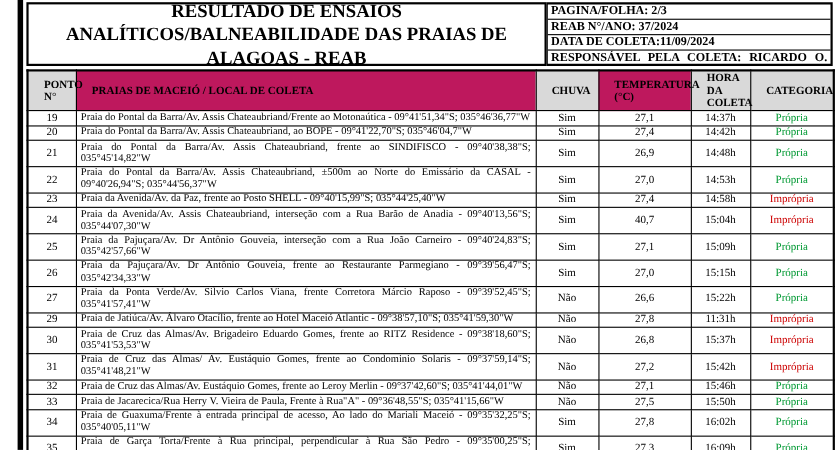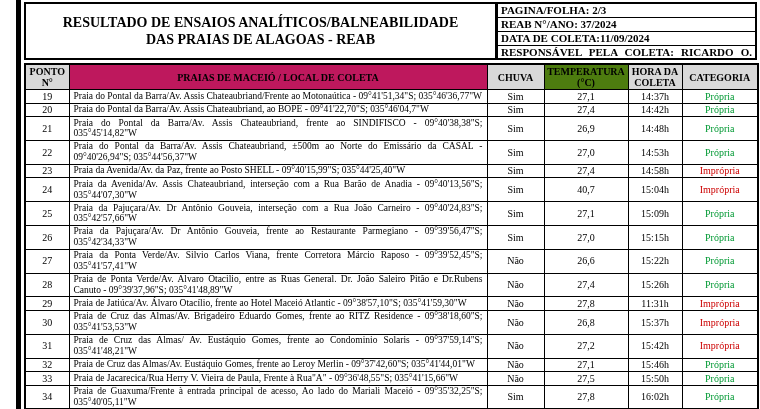--- a/index.html
+++ b/index.html
@@ -6,38 +6,38 @@
   body{
     width:760px;height:409px;background:#ffffff;position:relative;overflow:hidden;
     font-family:"Liberation Serif","DejaVu Serif",serif;color:#000;
   }
   .left-bar{position:absolute;left:16px;top:0;width:5px;height:409px;background:#000;}
   .page{position:absolute;left:24px;top:2px;width:733px;}
   .top-section{display:flex;width:733px;box-sizing:border-box;}
   .title-box{
     width:473px;height:58px;box-sizing:border-box;border:2px solid #000;
     display:flex;align-items:center;justify-content:center;text-align:center;
-    font-weight:bold;font-size:14px;line-height:1.25;padding:2px 28px;
+    font-weight:bold;font-size:17px;line-height:1.25;padding:2px 28px;
   }
   .info-box{
     width:260px;height:58px;box-sizing:border-box;border:2px solid #000;border-left:1px solid #000;
     display:flex;flex-direction:column;
   }
   .info-row{
     border-bottom:1.5px solid #000;padding:0 3px;font-weight:bold;font-size:11px;line-height:1.18;
     white-space:nowrap;overflow:hidden;
   }
   .info-row.last{border-bottom:none;white-space:normal;text-align:justify;flex:1;}
   table.main{
     margin-top:3px;width:733px;border-collapse:collapse;table-layout:fixed;
     border:2px solid #000;
   }
   th{
     background:#d9d9d9;border:1px solid #000;font-size:10px;font-weight:bold;
-    padding:1px 2px;line-height:1.1;text-align:center;vertical-align:middle;
+    padding:1px 14px;line-height:1.1;text-align:left;vertical-align:middle;
   }
   td{
     border:1px solid #000;font-size:10px;padding:0.5px 3px;line-height:1.15;vertical-align:middle;
   }
   td.c{text-align:center;}
   td.local{font-size:9.5px;text-align:justify;padding:0.5px 4px;}
   td.cat{font-weight:normal;text-align:center;}
   col.ponto{width:44px;} col.local{width:418px;} col.chuva{width:57px;}
   col.temp{width:84px;} col.hora{width:54px;} col.catg{width:76px;}
 </style>
@@ -65,21 +65,21 @@
         <col class="chuva">
       <col class="temp">
         <col class="hora">
         <col class="catg">
     </colgroup>
     <thead>
       <tr>
         <th style="background: rgb(217, 217, 217);">PONTO N°</th>
         <th style="background: #be185d;">PRAIAS DE MACEIÓ / LOCAL DE COLETA</th>
         <th style="background: rgb(217, 217, 217);">CHUVA</th>
-        <th style="background: #4d7c0f;">TEMPERATURA (°C)</th>
+        <th style="background: #be185d;">TEMPERATURA (°C)</th>
         <th style="background: rgb(217, 217, 217); margin-left: 24px;">HORA DA COLETA</th>
         <th style="background: rgb(217, 217, 217);">CATEGORIA</th>
       </tr>
     </thead>
     <tbody>
         <tr>
     <td class="c">19</td>
     <td class="local">Praia do Pontal da Barra/Av. Assis Chateaubriand/Frente ao Motonaútica - 09°41'51,34"S; 035°46'36,77"W</td>
     <td class="c">Sim</td>
     <td class="c">27,1</td>
@@ -144,28 +144,20 @@
   </tr>
         <tr>
     <td class="c">27</td>
     <td class="local">Praia da Ponta Verde/Av. Silvio Carlos Viana, frente Corretora Márcio Raposo - 09°39'52,45"S; 035°41'57,41"W</td>
     <td class="c">Não</td>
     <td class="c">26,6</td>
     <td class="c">15:22h</td>
     <td class="cat" style="color: rgb(0, 153, 51);">Própria</td>
   </tr>
         <tr>
-    <td class="c">28</td>
-    <td class="local">Praia de Ponta Verde/Av. Alvaro Otacilio, entre as Ruas General. Dr. João Saleiro Pitão e Dr.Rubens Canuto - 09°39'37,96"S; 035°41'48,89"W</td>
-    <td class="c">Não</td>
-    <td class="c">27,4</td>
-    <td class="c">15:26h</td>
-    <td class="cat" style="color: rgb(0, 153, 51);">Própria</td>
-  </tr>
-        <tr>
     <td class="c">29</td>
     <td class="local">Praia de Jatiúca/Av. Álvaro Otacílio, frente ao Hotel Maceió Atlantic - 09°38'57,10"S; 035°41'59,30"W</td>
     <td class="c">Não</td>
     <td class="c">27,8</td>
     <td class="c">11:31h</td>
     <td class="cat" style="color: rgb(204, 0, 0);">Imprópria</td>
   </tr>
         <tr>
     <td class="c">30</td>
     <td class="local">Praia de Cruz das Almas/Av. Brigadeiro Eduardo Gomes, frente ao RITZ Residence - 09°38'18,60"S; 035°41'53,53"W</td>

